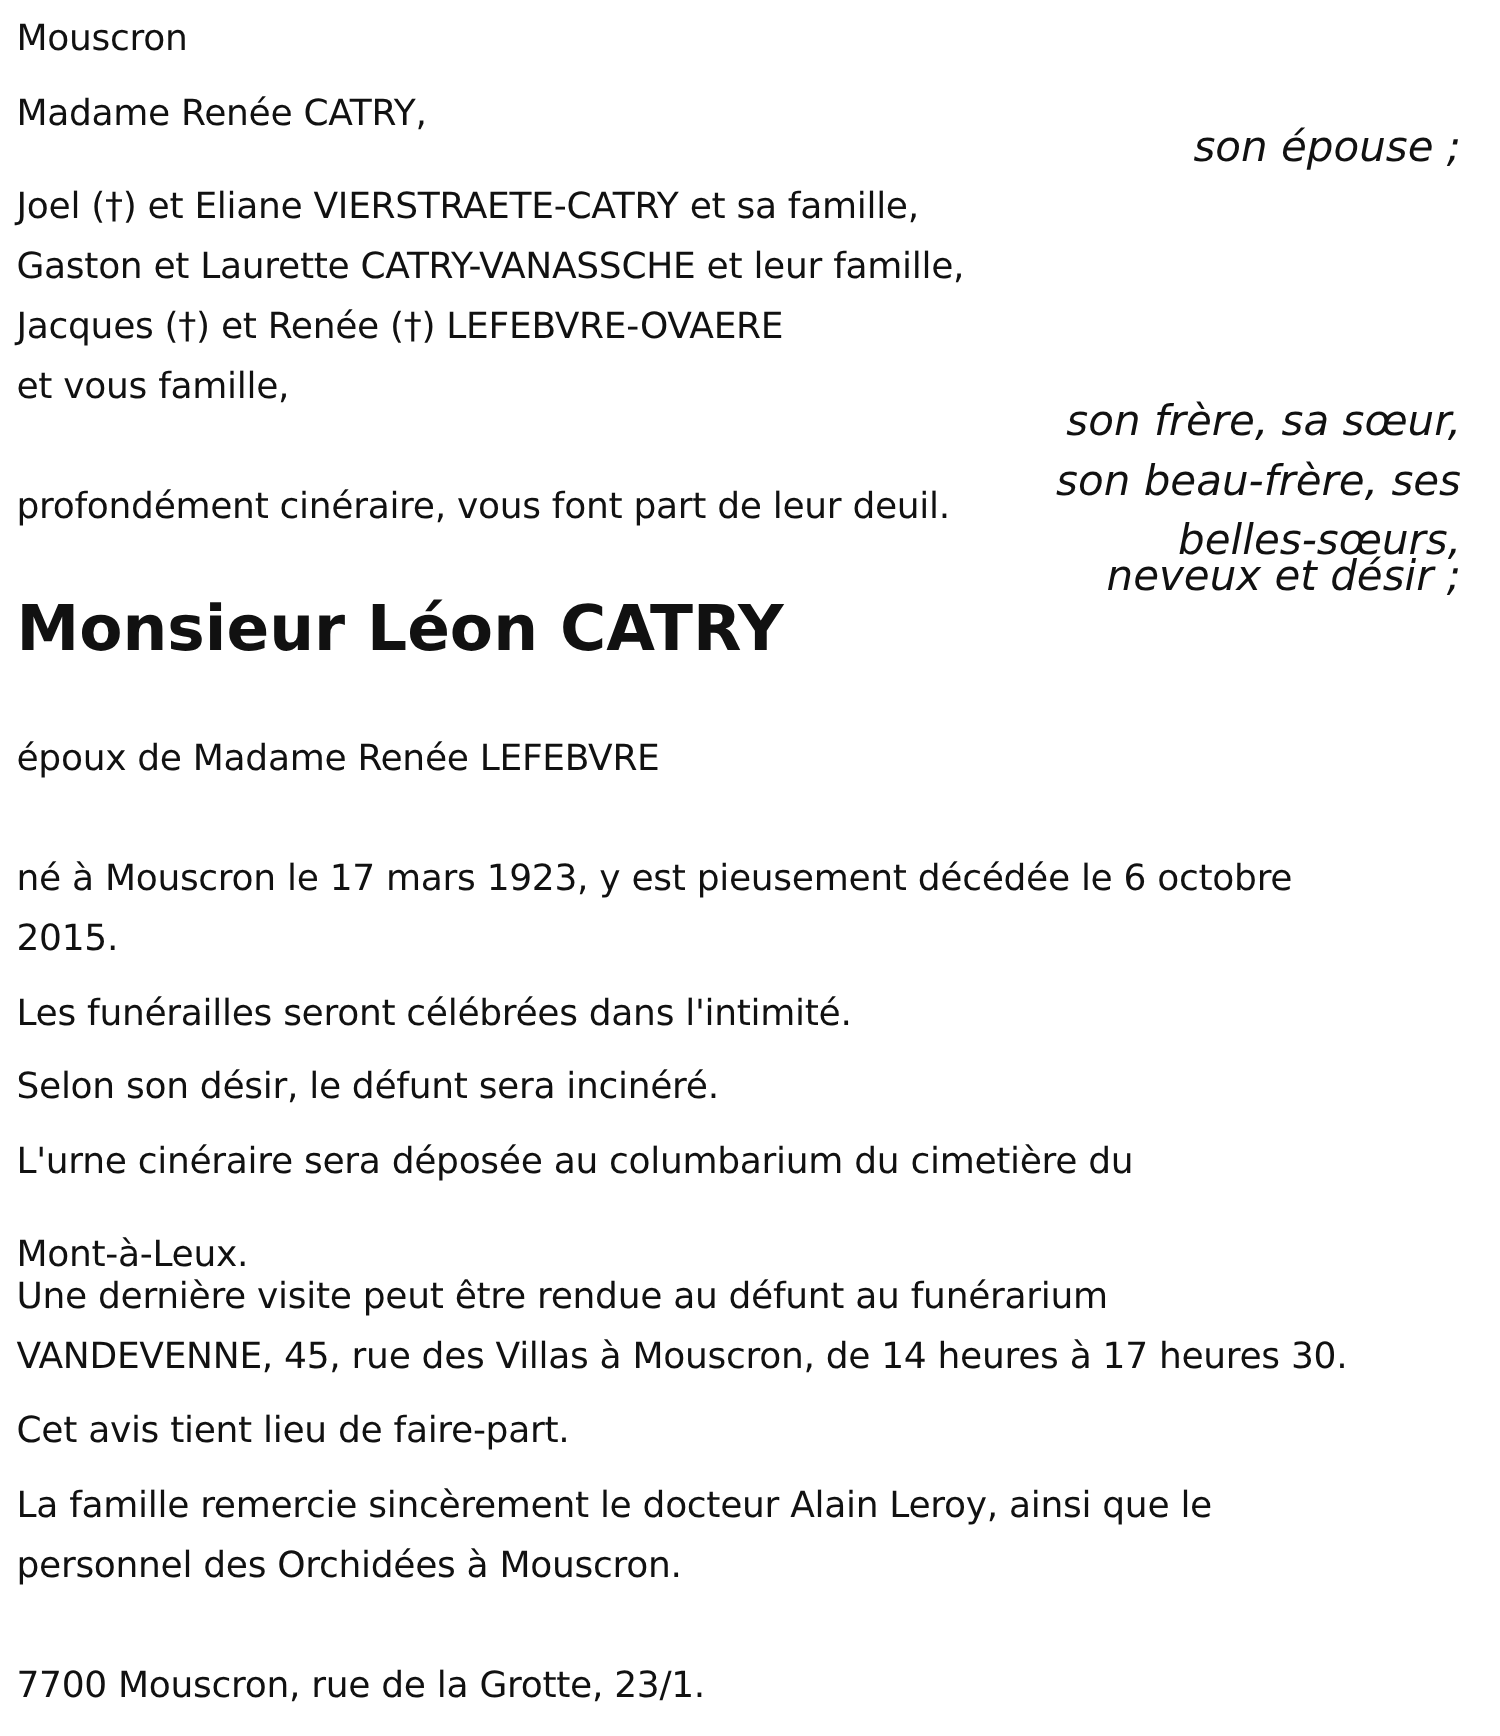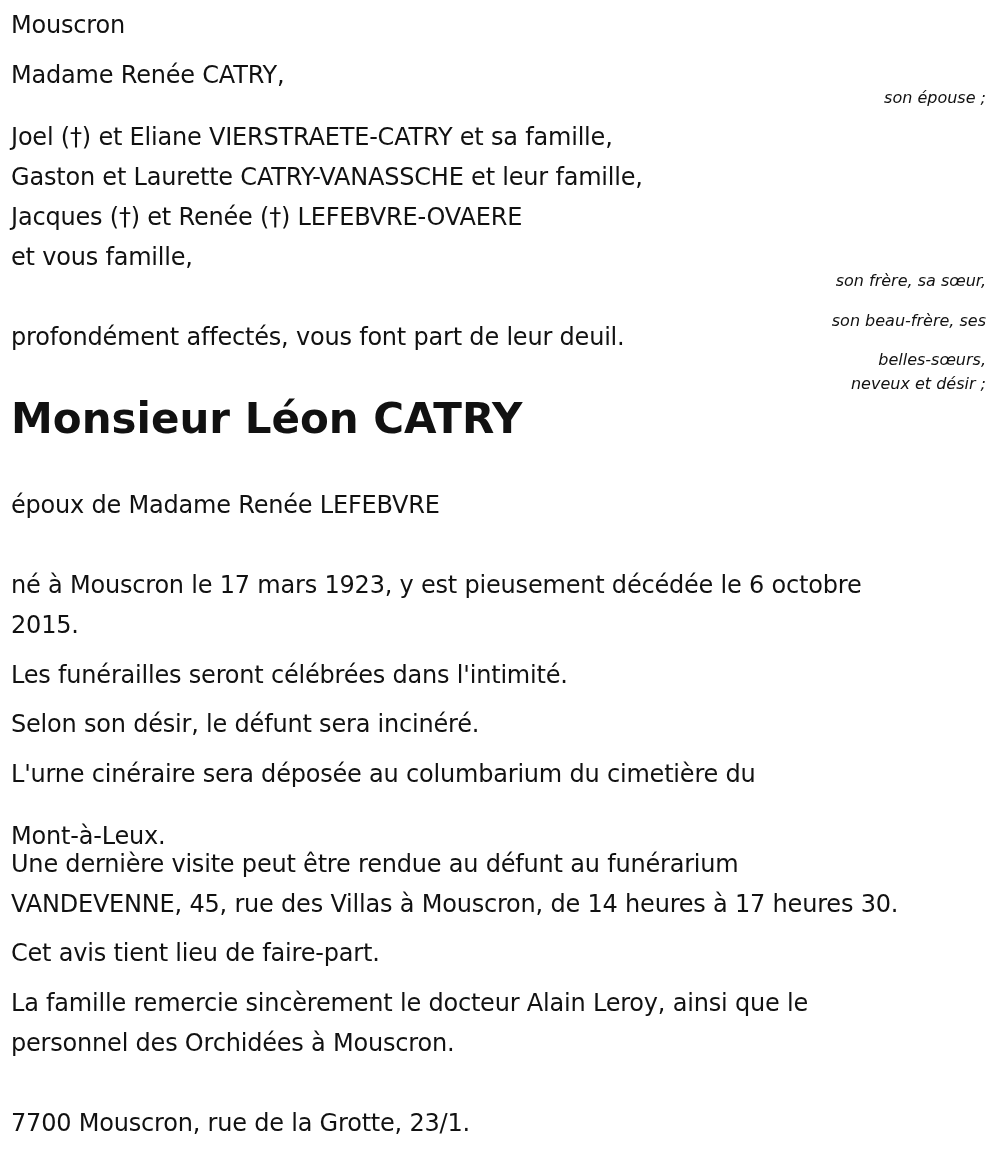--- a/index.html
+++ b/index.html
@@ -1,42 +1,42 @@
 <!DOCTYPE html>
 <html><head>
   <meta charset="utf-8">
   <style>
     html, body { margin: 0; padding: 0; background: #ffffff; }
     body {
       width: 1000px; height: 1157px; position: relative; overflow: hidden;
       font-family: "DejaVu Sans", sans-serif; color: #111111;
     }
     .t { position: absolute; left: 11px; font-size: 24px; line-height: 40px; white-space: nowrap; letter-spacing: -0.2px; }
-    .r { position: absolute; right: 14px; font-size: 16px; font-style: italic; text-align: right; white-space: nowrap; line-height: 26px; }
+    .r { position: absolute; right: 26px; font-size: 28px; font-style: italic; text-align: right; white-space: nowrap; line-height: 26px; }
     .h { position: absolute; left: 11px; font-size: 42px; font-weight: bold; line-height: 44px; white-space: nowrap; }
   </style>
 </head>
 <body>
 
 <div>
   <div class="t" style="top:5px">Mouscron</div>
   <div class="t" style="top:55px">Madame Renée CATRY,</div>
   <div class="r" style="top:85px">son épouse ;</div>
 
   <div class="t" style="top:117px">Joel (†) et Eliane VIERSTRAETE-CATRY et sa famille,</div>
   <div class="t" style="top:157px">Gaston et Laurette CATRY-VANASSCHE et leur famille,</div>
   <div class="t" style="top:197px">Jacques (†) et Renée (†) LEFEBVRE-OVAERE</div>
   <div class="t" style="top:237px">et vous famille,</div>
 
   <div class="r" style="top:268px">son frère, sa sœur,</div>
   <div class="r" style="top:308px">son beau-frère, ses</div>
   <div class="r" style="top:347px">belles-sœurs,</div>
   <div class="r" style="top:371px">neveux et désir ;</div>
 
-  <div class="t" style="top:317px">profondément affectés, vous font part de leur deuil.</div>
+  <div class="t" style="top:317px">profondément cinéraire, vous font part de leur deuil.</div>
 
   <div class="h" style="top:397px">Monsieur Léon CATRY</div>
 
   <div class="t" style="top:485px">époux de Madame Renée LEFEBVRE</div>
 
   <div class="t" style="top:565px">né à Mouscron le 17 mars 1923, y est pieusement décédée le 6 octobre</div>
   <div class="t" style="top:605px">2015.</div>
 
   <div class="t" style="top:655px">Les funérailles seront célébrées dans l'intimité.</div>
   <div class="t" style="top:704px">Selon son désir, le défunt sera incinéré.</div>

